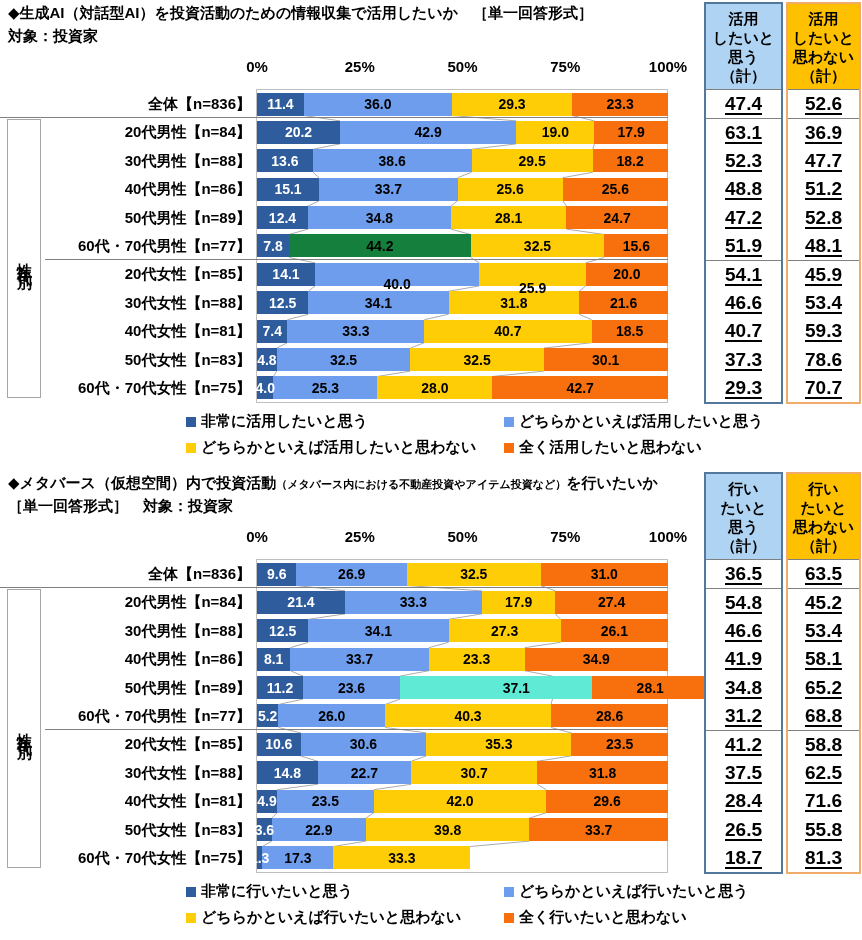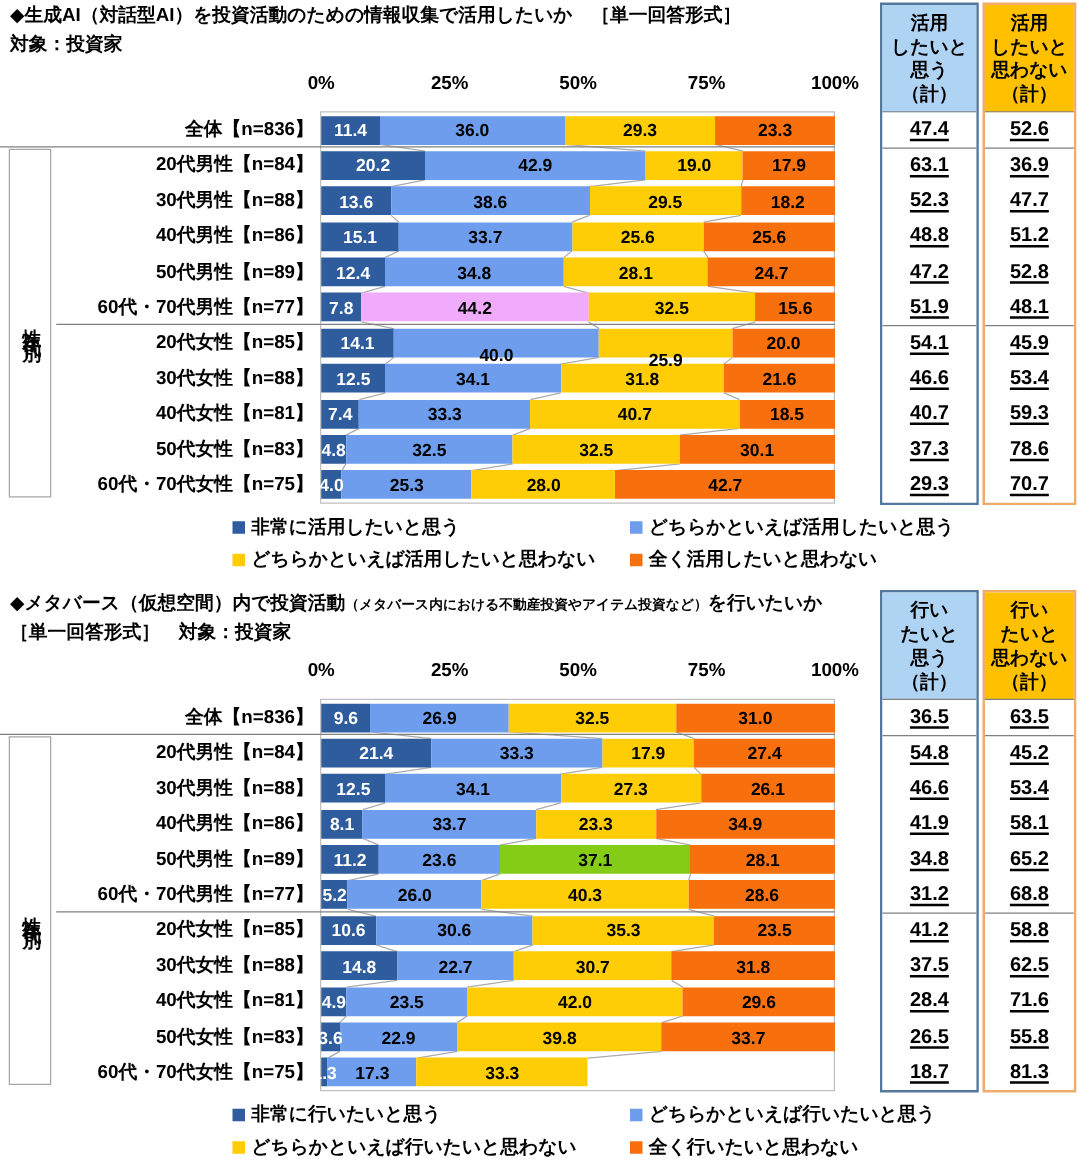--- a/index.html
+++ b/index.html
@@ -25,21 +25,21 @@
   .connectors{position:absolute;left:257px;top:90px;}
   .sep{position:absolute;height:0;border-top:1px solid #808080;z-index:3;}
   .sep1{left:0;top:117px;width:668px;}
   .sep2{left:45px;top:259px;width:623px;}
   .vbox{position:absolute;left:7px;top:119px;width:34px;height:279px;border:1px solid #A6A6A6;
         display:flex;align-items:center;justify-content:center;background:#FFF;box-sizing:border-box;}
   .vbox span{writing-mode:vertical-rl;text-orientation:upright;font-size:15px;letter-spacing:4px;}
   .sumcol{position:absolute;top:2px;box-sizing:border-box;border:2px solid;background:#FFF;}
   .sumhead{height:86px;display:flex;align-items:center;justify-content:center;text-align:center;
            font-size:15px;line-height:19px;white-space:pre-line;border-bottom:1px solid #808080;box-sizing:border-box;}
-  .sumcell{height:28.4px;line-height:28.4px;text-align:center;font-size:16px;background:#FFF;box-sizing:border-box;}
+  .sumcell{height:28.4px;line-height:28.4px;text-align:center;font-size:19px;background:#FFF;box-sizing:border-box;}
   .sumcell.groupline{border-top:1px solid #808080;}
   .sumcell span{text-decoration:underline;text-underline-offset:3px;text-decoration-thickness:1.5px;}
   .legend{position:absolute;left:186px;top:412px;display:grid;grid-template-columns:318px auto;row-gap:7px;}
   .lgitem{display:flex;align-items:center;gap:5px;font-size:15px;white-space:nowrap;}
   .lgmark{width:10px;height:10px;flex:none;display:inline-block;}
 </style>
 </head>
 <body>
 
 <div class="section" id="sec0">
@@ -172,21 +172,21 @@
             <span style="color: rgb(0, 0, 0);">24.7</span>
           </div>
         </div>
       </div>
       <div class="row">
         <div class="rowlabel">60代・70代男性【n=77】</div>
         <div class="bar">
           <div class="seg" style="width: 7.8%; background: rgb(46, 92, 156);">
             <span style="color: rgb(255, 255, 255);">7.8</span>
           </div>
-          <div class="seg" style="width: 44.2%; background: #f0abfc;">
+          <div class="seg" style="width: 44.2%; background: #15803d;">
             <span style="color: rgb(0, 0, 0);">44.2</span>
           </div>
           <div class="seg" style="width: 32.5%; background: rgb(255, 205, 5);">
             <span style="color: rgb(0, 0, 0);">32.5</span>
           </div>
           <div class="seg" style="width: 15.6%; background: rgb(248, 112, 13);">
             <span style="color: rgb(0, 0, 0);">15.6</span>
           </div>
         </div>
       </div>
@@ -451,21 +451,21 @@
       </div>
       <div class="row">
         <div class="rowlabel">50代男性【n=89】</div>
         <div class="bar">
           <div class="seg" style="width: 11.2%; background: rgb(46, 92, 156);">
             <span style="color: rgb(255, 255, 255);">11.2</span>
           </div>
           <div class="seg" style="width: 23.6%; background: rgb(109, 157, 236);">
             <span style="color: rgb(0, 0, 0);">23.6</span>
           </div>
-          <div class="seg" style="width: 37.1%; background: #84cc16;">
+          <div class="seg" style="width: 37.1%; background: #5eead4; padding-left: 40px;">
             <span style="color: rgb(0, 0, 0);">37.1</span>
           </div>
           <div class="seg" style="width: 28.1%; background: rgb(248, 112, 13);">
             <span style="color: rgb(0, 0, 0);">28.1</span>
           </div>
         </div>
       </div>
       <div class="row">
         <div class="rowlabel">60代・70代男性【n=77】</div>
         <div class="bar">

